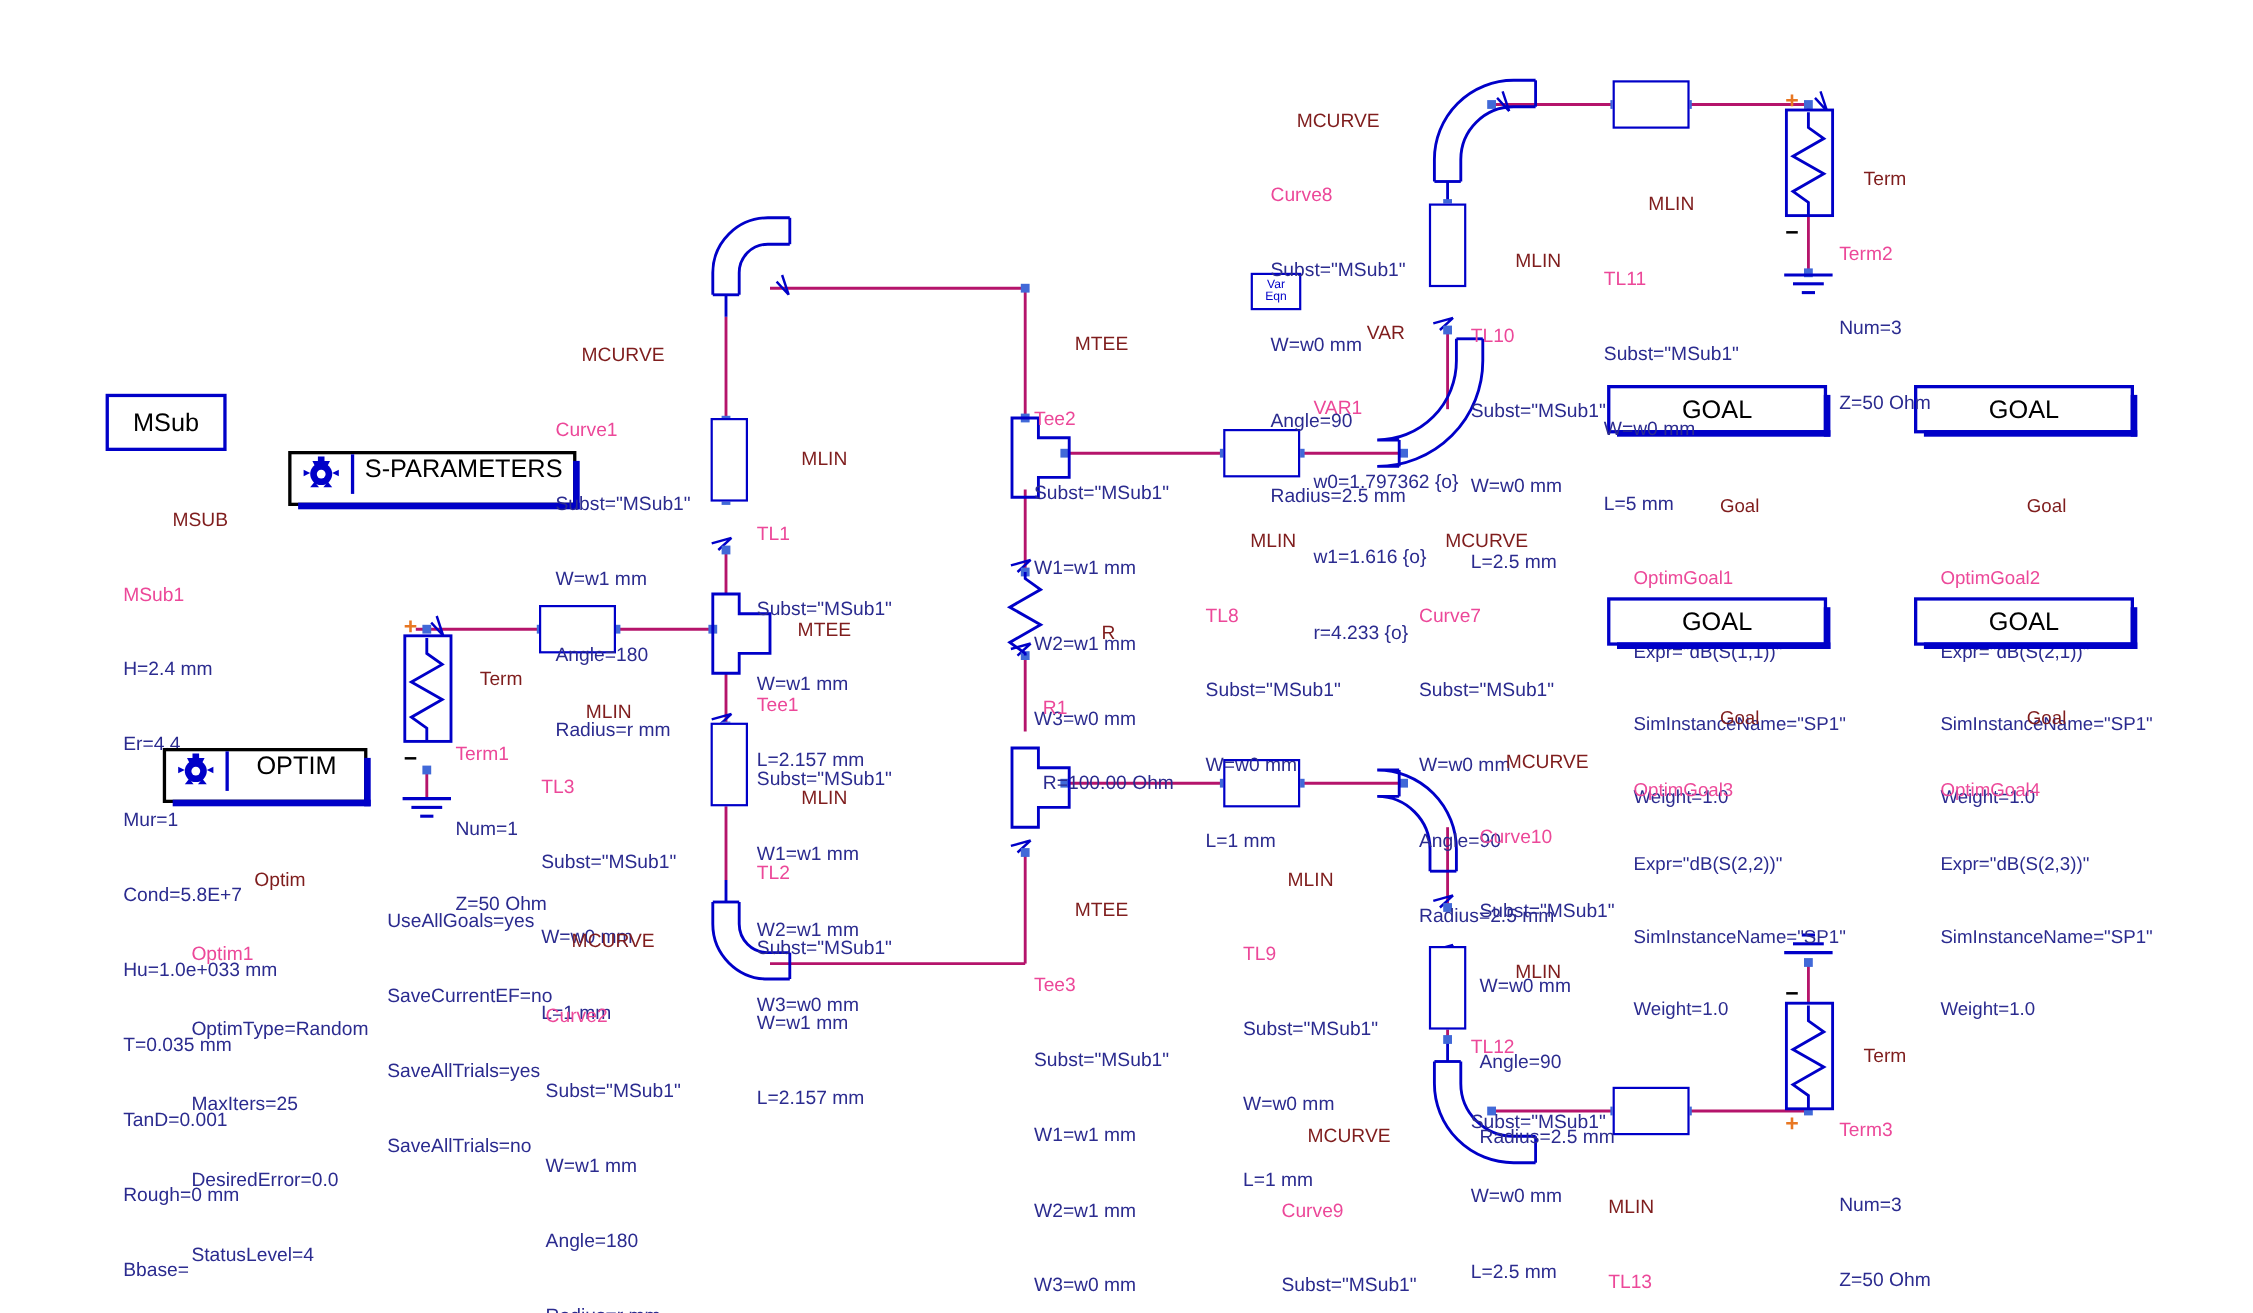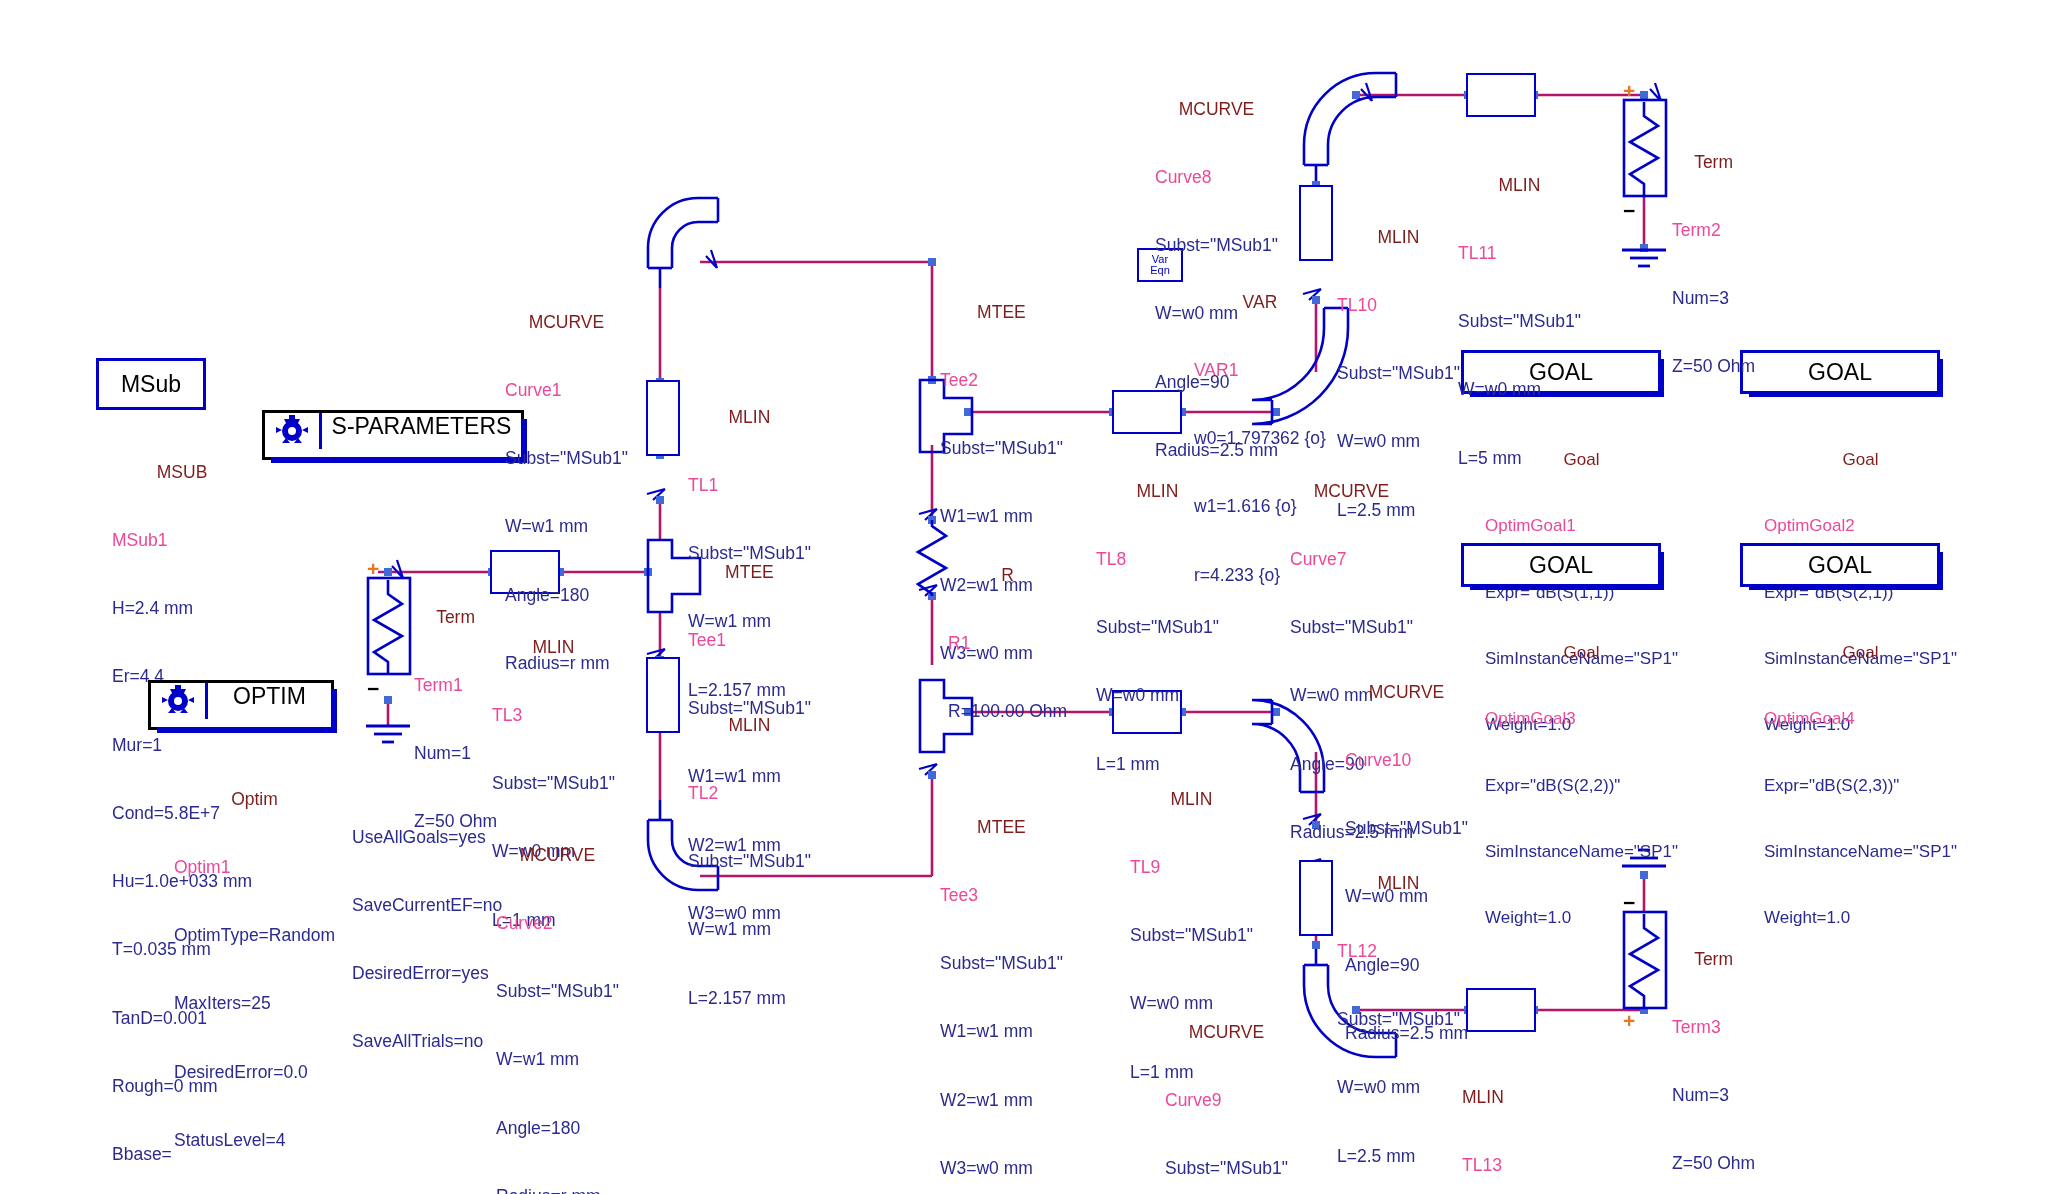--- a/index.html
+++ b/index.html
@@ -345,21 +345,21 @@
   
   
   
   
   
   
 </div>
 <div class="tblk" style="left:352px;top:780px;">
   <span class="tpar">UseAllGoals=yes</span>
   <span class="tpar">SaveCurrentEF=no</span>
-  <span class="tpar">DesiredError=yes</span>
+  <span class="tpar">SaveAllTrials=yes</span>
   <span class="tpar">SaveAllTrials=no</span>
 </div>
 
 <div class="varicon" style="left:1137px;top:248px;width:46px;height:34px;">
   <span>Var</span>
   <span>Eqn</span>
 </div>
 <div class="tblk" style="left:1194px;top:245px;">
   <span class="ttype">VAR</span>
   <span class="tinst">VAR1</span>

